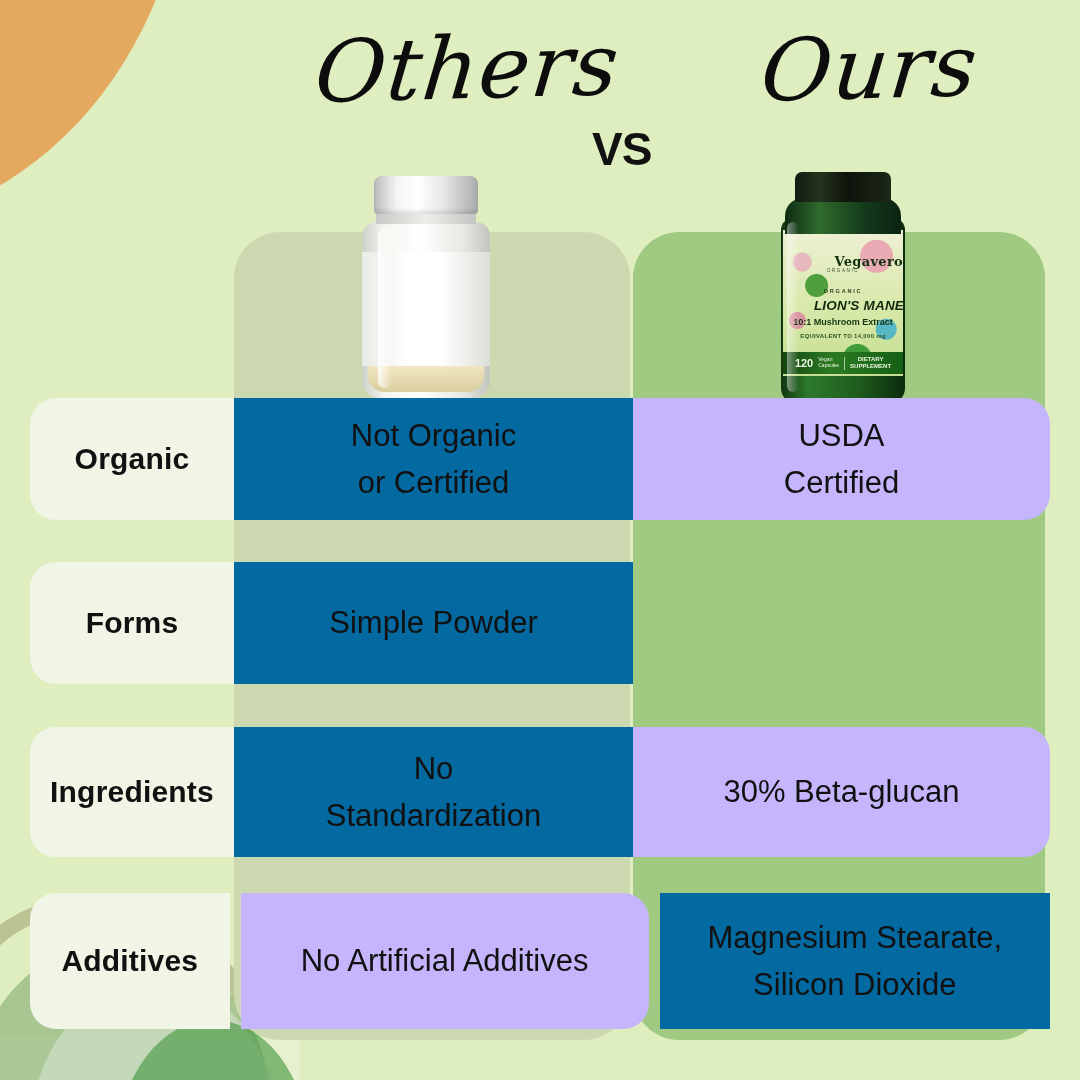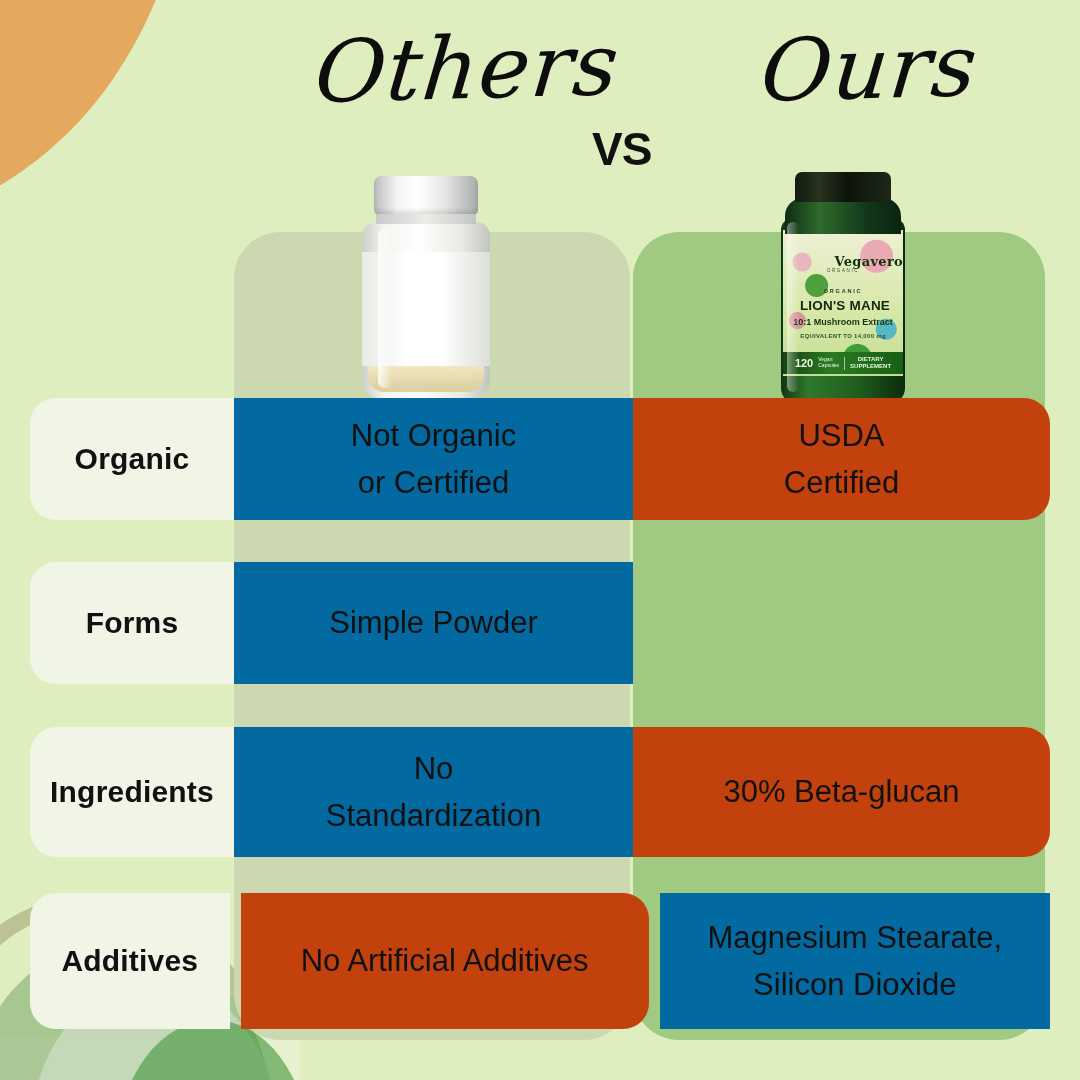--- a/index.html
+++ b/index.html
@@ -159,23 +159,23 @@
     position:absolute; top:38px; left:0; width:100%;
     text-align:center; font-size:4.5px; letter-spacing:1.6px;
     color:#2a4a22;
   }
   .v-organic {
     position:absolute; top:58px; left:0; width:100%;
     text-align:center; font-size:5.5px; letter-spacing:1.8px;
     color:#24401d; font-weight:bold;
   }
   .v-name {
-    position:absolute; top:68px; left:2px; width:100%;
+    position:absolute; top:68px; left:16px; width:100%;
     text-align:center; font-size:13.5px; font-weight:bold;
-    color:#11290e; letter-spacing:.2px;
+    color:#11290e; letter-spacing:.2px;font-style:italic;
   }
   .v-extract {
     position:absolute; top:87px; left:0; width:100%;
     text-align:center; font-size:9px; font-weight:bold;
     color:#143310;
   }
   .v-equiv {
     position:absolute; top:103px; left:0; width:100%;
     text-align:center; font-size:6px; font-weight:bold;
     color:#2d5524; letter-spacing:.3px;
@@ -216,21 +216,21 @@
     letter-spacing:.2px;
   }
   .cell-others {
     width:399px;
     background:#0369a1;
     font-size:31px;
     line-height:1.52;
   }
   .cell-ours {
     width:417px;
-    background:#c2410c;
+    background:#c4b5fd;
     border-radius:0 26px 26px 0;
     font-size:31px;
     line-height:1.52;
   }
   .r1 { top:398px; height:122px; }
   .r2 { top:562px; height:122px; }
   .r3 { top:727px; height:130px; }
   .r4 { top:893px; height:136px;gap:11px; }
 </style>
 </head>

